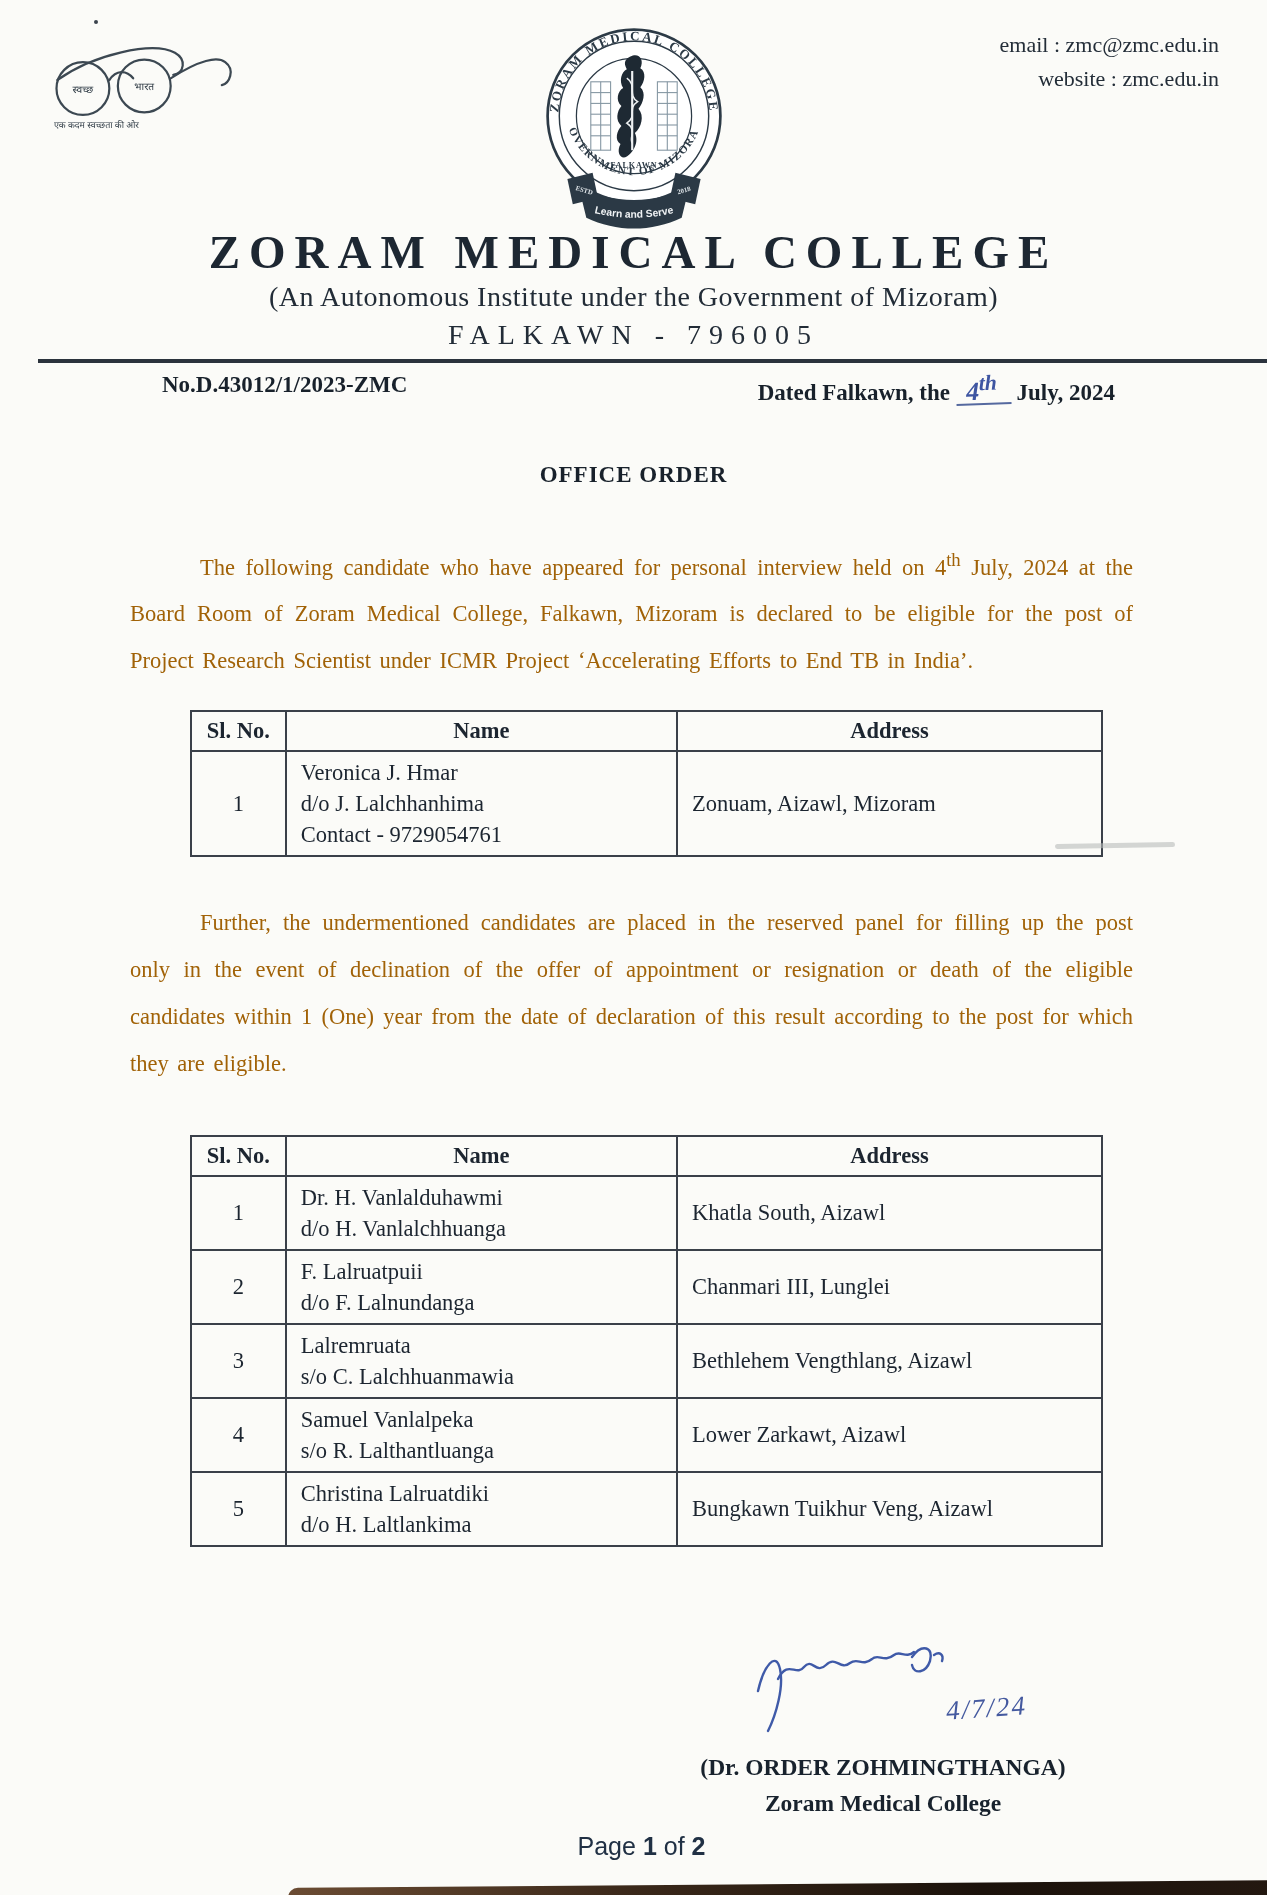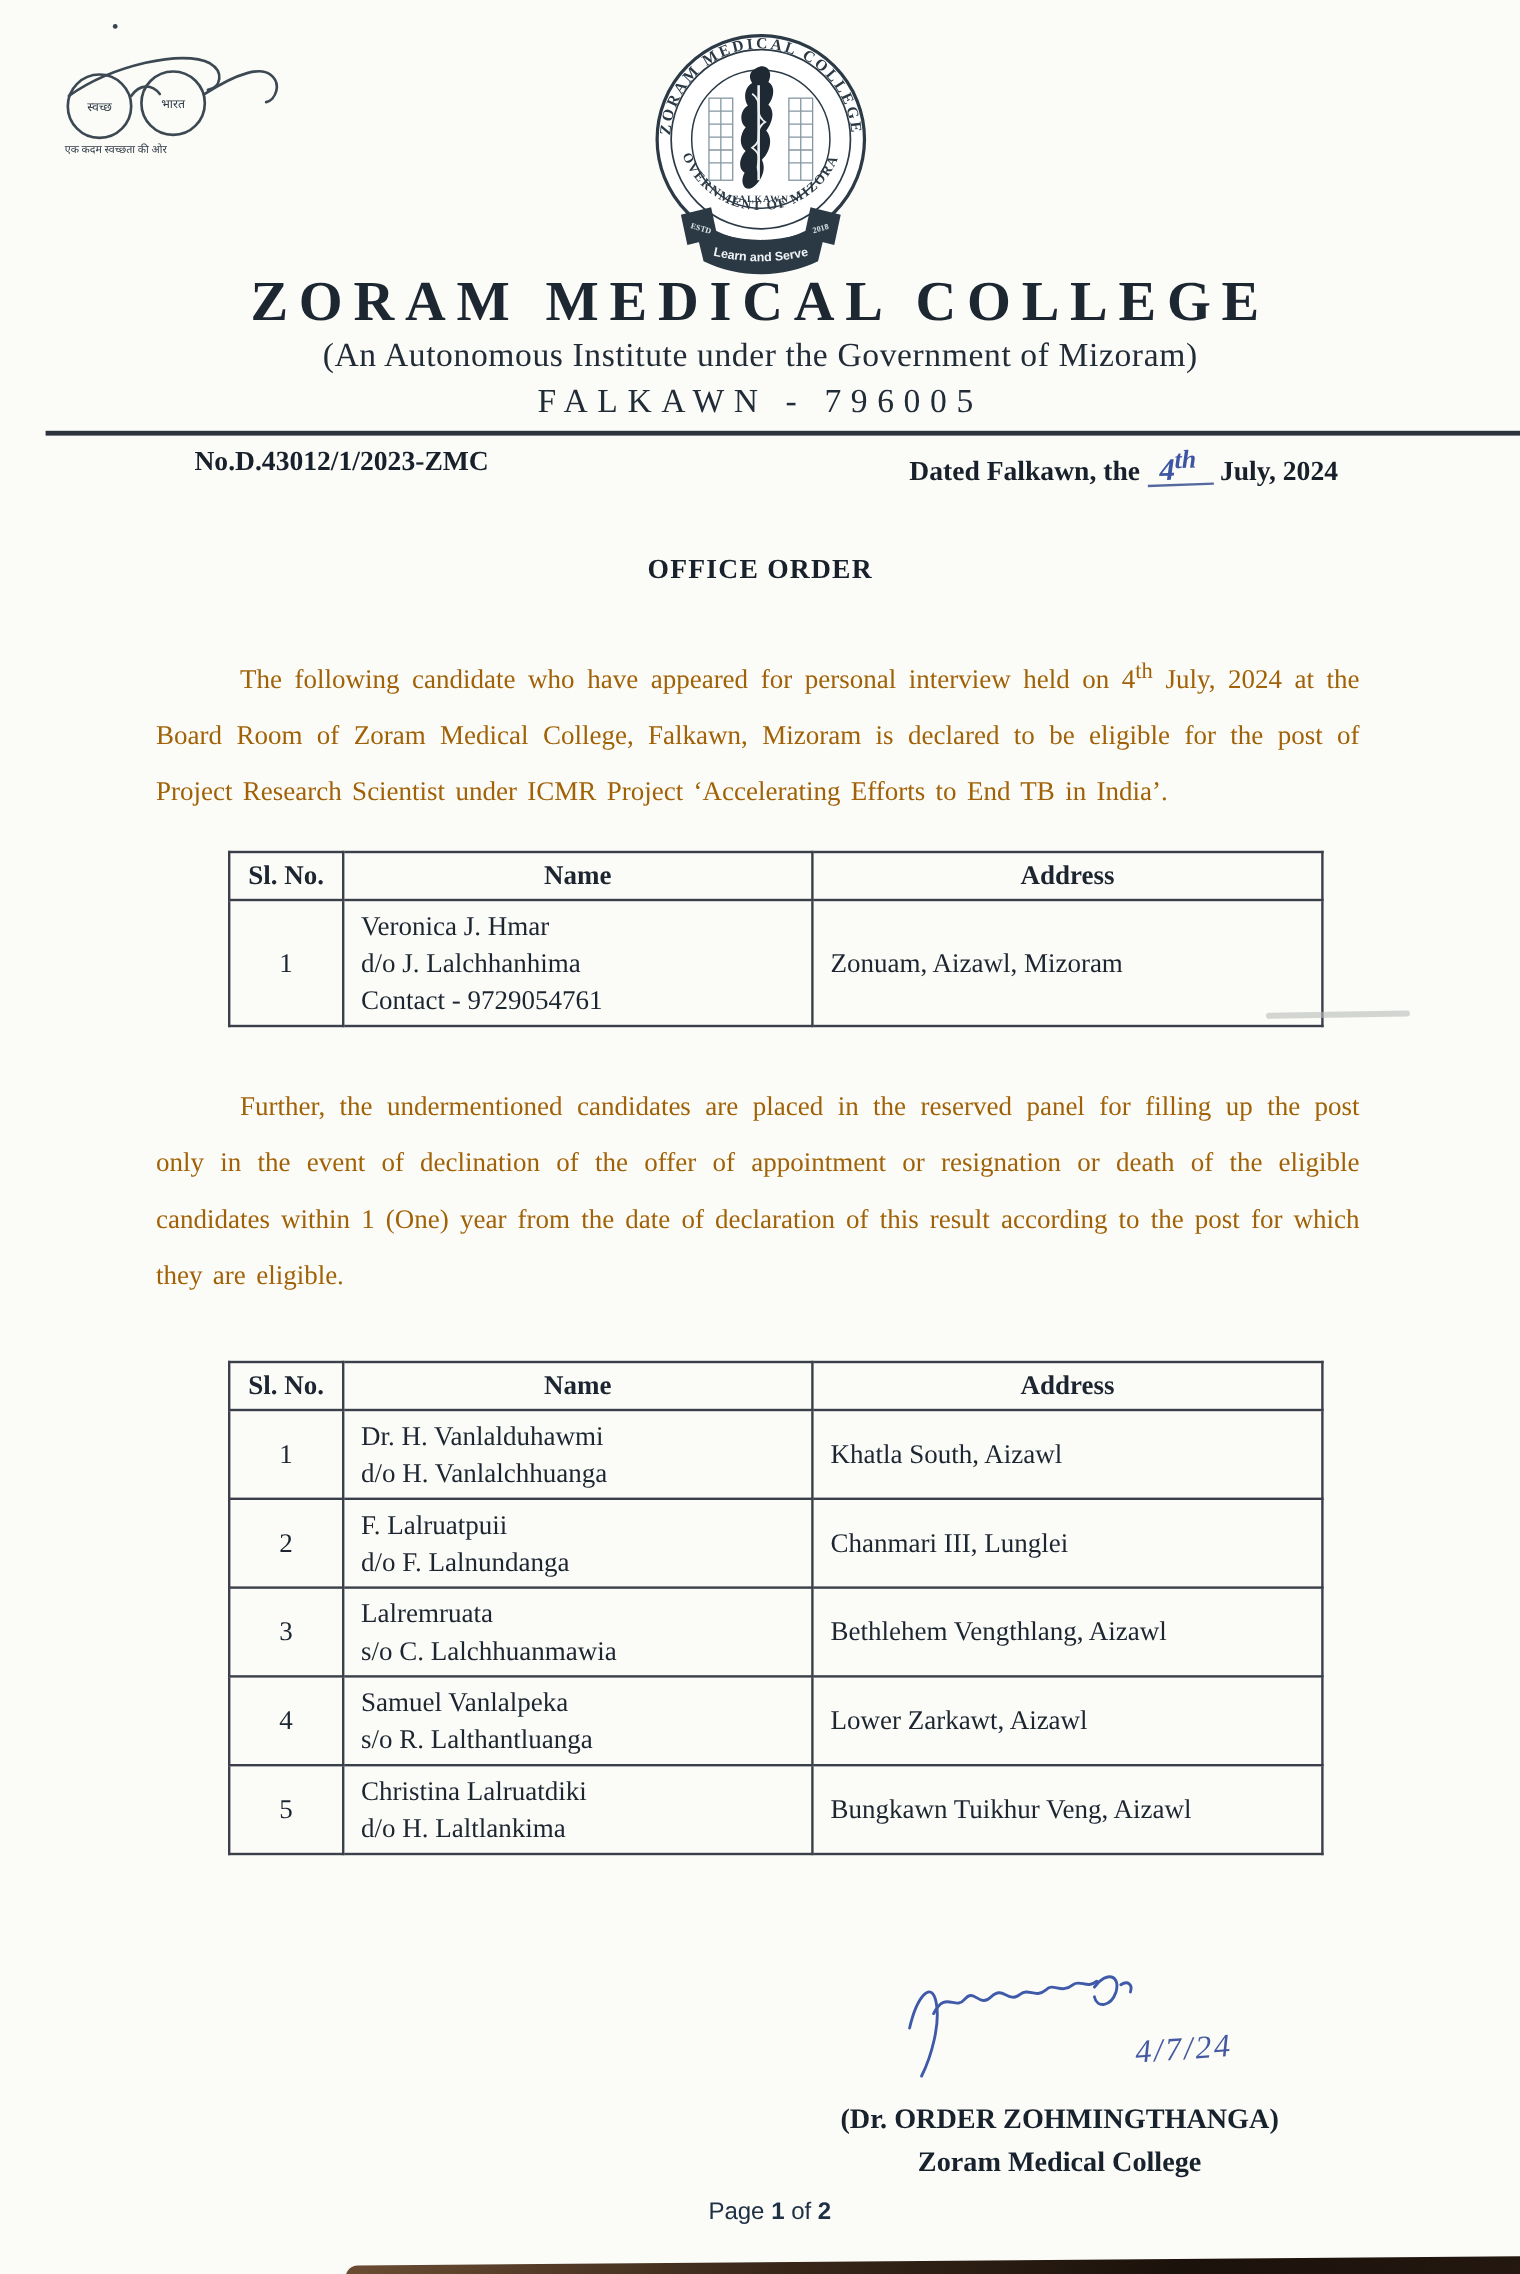--- a/index.html
+++ b/index.html
@@ -41,21 +41,21 @@
   col.c-sl { width: 95px; } col.c-name { width: 392px; } col.c-addr { width: 426px; }
   td.sl { text-align: center; vertical-align: middle; }
   td.name { padding: 5px 6px 5px 14px; vertical-align: middle; line-height: 31px; }
   td.addr { padding: 5px 6px 5px 14px; vertical-align: middle; }
   
   .sig-block { position: relative; margin: 88px 0 0 648px; width: 470px; text-align: center; }
   .sig-svg { display: block; margin: 0 auto 2px 96px; }
   .sig-date { position: absolute; top: 58px; left: 298px; color: #44599f; font-size: 27px; font-style: italic; transform: rotate(-4deg); letter-spacing: 2px; }
   .sig-name, .sig-title, .sig-org { font-weight: bold; font-size: 23.5px; line-height: 36px; color: #18222d; }
   
-  .footer { position: absolute; top: 1832px; left: 0; width: 100%; text-align: center; font-family: "Liberation Sans", sans-serif; font-size: 20px; color: #203044; padding-left: 16px; }
+  .footer { position: absolute; top: 1832px; left: 0; width: 100%; text-align: center; font-family: "Liberation Sans", sans-serif; font-size: 25px; color: #203044; padding-left: 16px; }
   .footer b { font-weight: bold; }
   .bottom-strip { position: absolute; bottom: -5px; left: 288px; right: -12px; height: 16px; background: linear-gradient(90deg, #6b4c33, #3a281a 35%, #1b120b 70%, #241810); transform: rotate(-0.45deg); border-radius: 10px 0 0 5px; }
   .smudge { position:absolute; left:1055px; top:843px; width:120px; height:5px; background:#b9bcbb; border-radius:3px; opacity:.6; transform:rotate(-1deg); }
 </style>
 </head>
 <body>
 
 <div class="page">
 
   <div class="top-row">
@@ -117,20 +117,24 @@
       <polygon points="26,170 54,163 60,191 32,198" fill="#2b3945"></polygon>
       <polygon points="174,170 146,163 140,191 168,198" fill="#2b3945"></polygon>
       <path d="M 38,176 C 72,199 128,199 162,176 L 153,213 C 120,229 80,229 47,213 Z" fill="#2b3945"></path>
       <text x="44" y="185" font-size="7.5" font-weight="bold" fill="#dfe5e9" transform="rotate(16 44 185)" text-anchor="middle">ESTD</text>
       <text x="156" y="185" font-size="7.5" font-weight="bold" fill="#dfe5e9" transform="rotate(-16 156 185)" text-anchor="middle">2018</text>
       <text font-size="11.5" font-weight="bold" fill="#f0f3f5" font-family="Liberation Sans, sans-serif">
         <textPath href="#ribbonCurve" startOffset="50%" text-anchor="middle">Learn and Serve</textPath>
       </text>
     </svg>
 
+    <div class="contacts">
+      <div>email : zmc@zmc.edu.in</div>
+      <div>website : zmc.edu.in</div>
+    </div>
   </div>
 
   <div class="masthead">
     <div class="college-name">ZORAM MEDICAL COLLEGE</div>
     <div class="college-sub">(An Autonomous Institute under the Government of Mizoram)</div>
     <div class="college-loc">FALKAWN - 796005</div>
   </div>
   <div class="rule"></div>
 
   <div class="ref-row">

